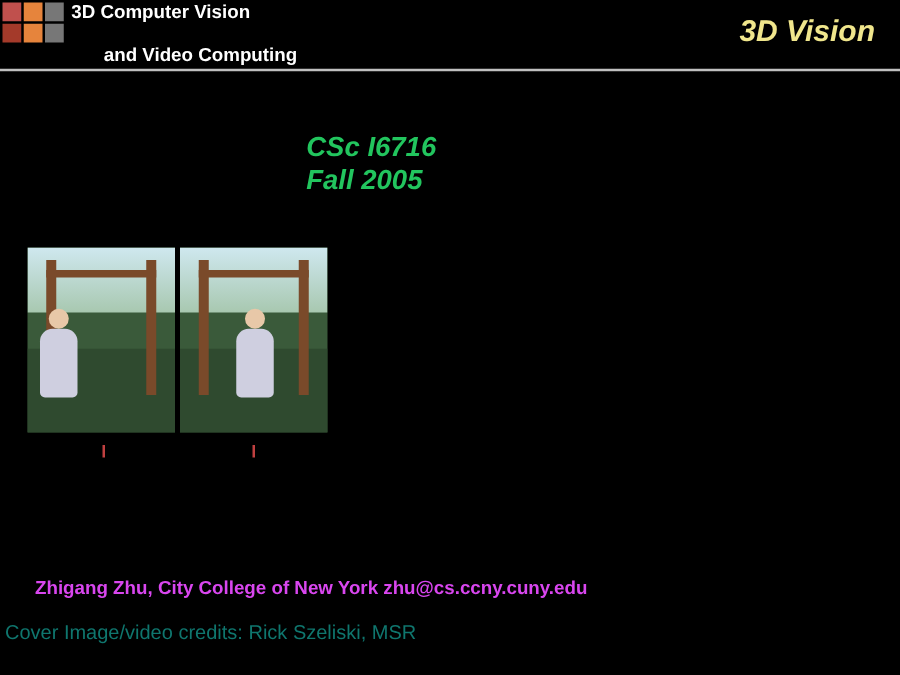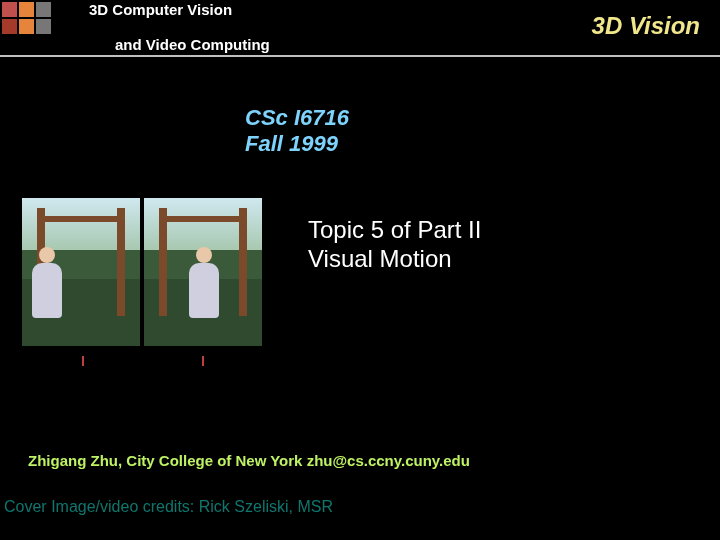--- a/index.html
+++ b/index.html
@@ -7,21 +7,20 @@
   width: 720px;
   height: 540px;
   background: #000;
   font-family: Arial, Helvetica, sans-serif;
   position: relative;
   overflow: hidden;
 }
 .header-row {
   display: flex;
   align-items: flex-start;
-  gap: 32px;
 }
 .logo-grid {
   display: grid;
   grid-template-columns: repeat(3, 15px);
   grid-template-rows: repeat(2, 15px);
   gap: 2px;
   margin: 2px 6px 0 2px;
 }
 .sq { width: 15px; height: 15px; }
 .c-red { background: #c0504d; }
@@ -50,21 +49,21 @@
   font-style: italic;
   padding-right: 20px;
   padding-top: 12px;
 }
 .underline {
   height: 2px;
   background: #c0c0c0;
   margin-top: 2px;
 }
 .course {
-  color: #7dd3fc;
+  color: #22c55e;
   font-style: italic;
   font-weight: bold;
   font-size: 22px;
   text-align: left;
   margin: 48px 0 0 245px;
   line-height: 1.2;
 }
 .mid-row {
   display: flex;
   margin-top: 40px;
@@ -107,26 +106,26 @@
   position:absolute; top:0; width:2px; height:10px; background:#c04040;
 }
 .topic {
   color: #fff;
   font-size: 24px;
   margin-left: 46px;
   margin-top: 18px;
   line-height: 1.2;
 }
 .author {
-  color: #bef264;
+  color: #d946ef;
   font-weight: bold;
   font-size: 15px;
   position: absolute;
   left: 28px;
-  top: 452px;
+  top: 462px;
 }
 .credits {
   color: #0f766e;
   font-size: 16px;
   position: absolute;
   left: 4px;
   bottom: 24px;
 }
 </style>
 </head>
@@ -144,21 +143,21 @@
   <div class="header-text">
     <div class="line1">3D Computer Vision</div>
     <div class="line2">and Video Computing</div>
   </div>
   <div class="brand">3D Vision</div>
 </div>
 <div class="underline"></div>
 
 <div class="course">
   <div>CSc I6716</div>
-  <div>Fall 1999</div>
+  <div>Fall 2005</div>
 </div>
 
 <div class="mid-row">
   <div>
     <div class="imgpair">
       <div class="thumb t1">
         <div class="sky"></div>
           <div class="ground"></div>
         <div class="post l"></div>
           <div class="post r"></div>
@@ -173,20 +172,16 @@
           <div class="bar"></div>
         <div class="kid"></div>
       </div>
     </div>
     <div class="tick">
       <span style="left:60px"></span>
       <span style="left:180px"></span>
     </div>
   </div>
 
-  <div class="topic">
-    <div>Topic 5 of Part II</div>
-    <div>Visual Motion</div>
-  </div>
 </div>
 
 <div class="author">Zhigang Zhu, City College of New York  zhu@cs.ccny.cuny.edu</div>
 <div class="credits">Cover Image/video credits: Rick Szeliski, MSR</div>
 
 </body></html>

